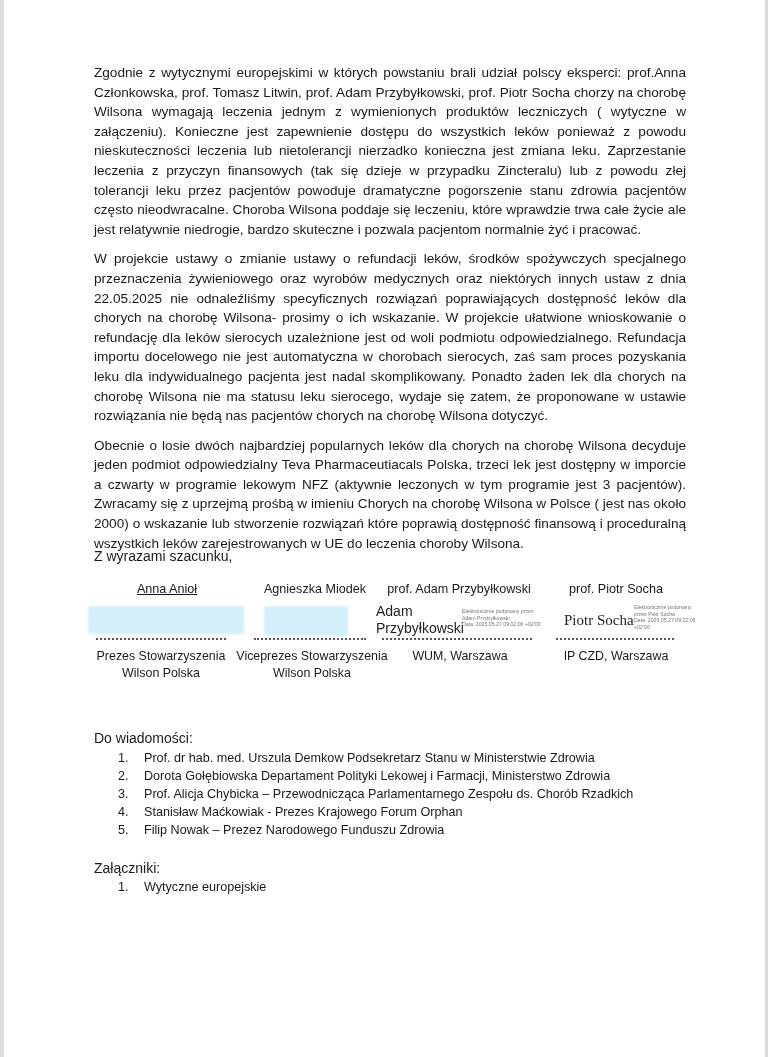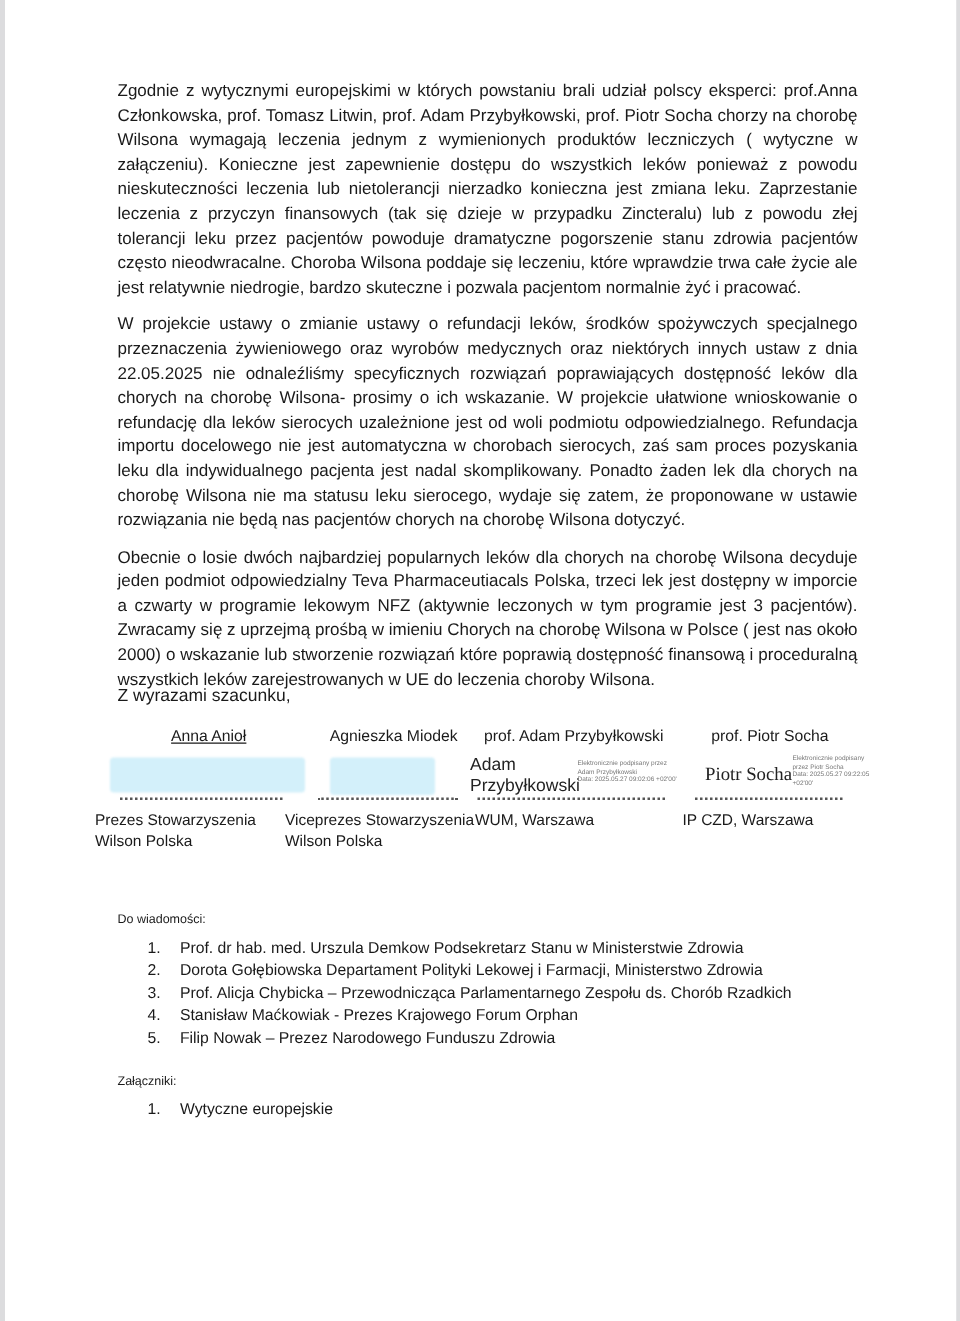--- a/index.html
+++ b/index.html
@@ -7,25 +7,25 @@
       width: 768px; height: 1057px; background: #ffffff; position: relative; overflow: hidden;
       font-family: "Liberation Sans", "DejaVu Sans", sans-serif; color: #1a1a1a;
     }
     .edge-left { position: absolute; left: 0; top: 0; width: 4px; height: 1057px; background: #dcdcde; }
     .edge-right { position: absolute; right: 0; top: 0; width: 3px; height: 1057px; background: #dcdcde; }
     .page { position: absolute; left: 94px; top: 63px; width: 592px; font-size: 13.6px; line-height: 19.6px; }
     .para { margin: 0 0 10px 0; text-align: justify; }
     .closing { position: absolute; left: 94px; top: 548px; font-size: 14px; }
     .sig-col { position: absolute; top: 582px; text-align: center; font-size: 12.6px; }
     .sig-dots { position: absolute; border-top: 2px dotted #555; height: 0; }
-    .sig-role { position: absolute; font-size: 12.4px; line-height: 17px; }
+    .sig-role { position: absolute; text-align: center; font-size: 12.4px; line-height: 17px; }
     .redact { position: absolute; background: #d3f0fa; border-radius: 3px; filter: blur(1px); }
     .esig-name { position: absolute; font-size: 14px; line-height: 17px; color: #222; }
     .esig-meta { position: absolute; font-size: 5.2px; line-height: 6.5px; color: #777; }
-    .cc-title, .att-title { position: absolute; left: 94px; font-size: 10px; }
+    .cc-title, .att-title { position: absolute; left: 94px; font-size: 14px; }
     .cc-list, .att-list { position: absolute; left: 118px; margin: 0; padding: 0; list-style: none; font-size: 12.6px; line-height: 18px; }
     .cc-list li, .att-list li { display: flex; }
     .num { width: 26px; display: inline-block; }
   </style>
 </head>
 <body>
 
 <div class="edge-left"></div>
 <div class="edge-right"></div>
 

